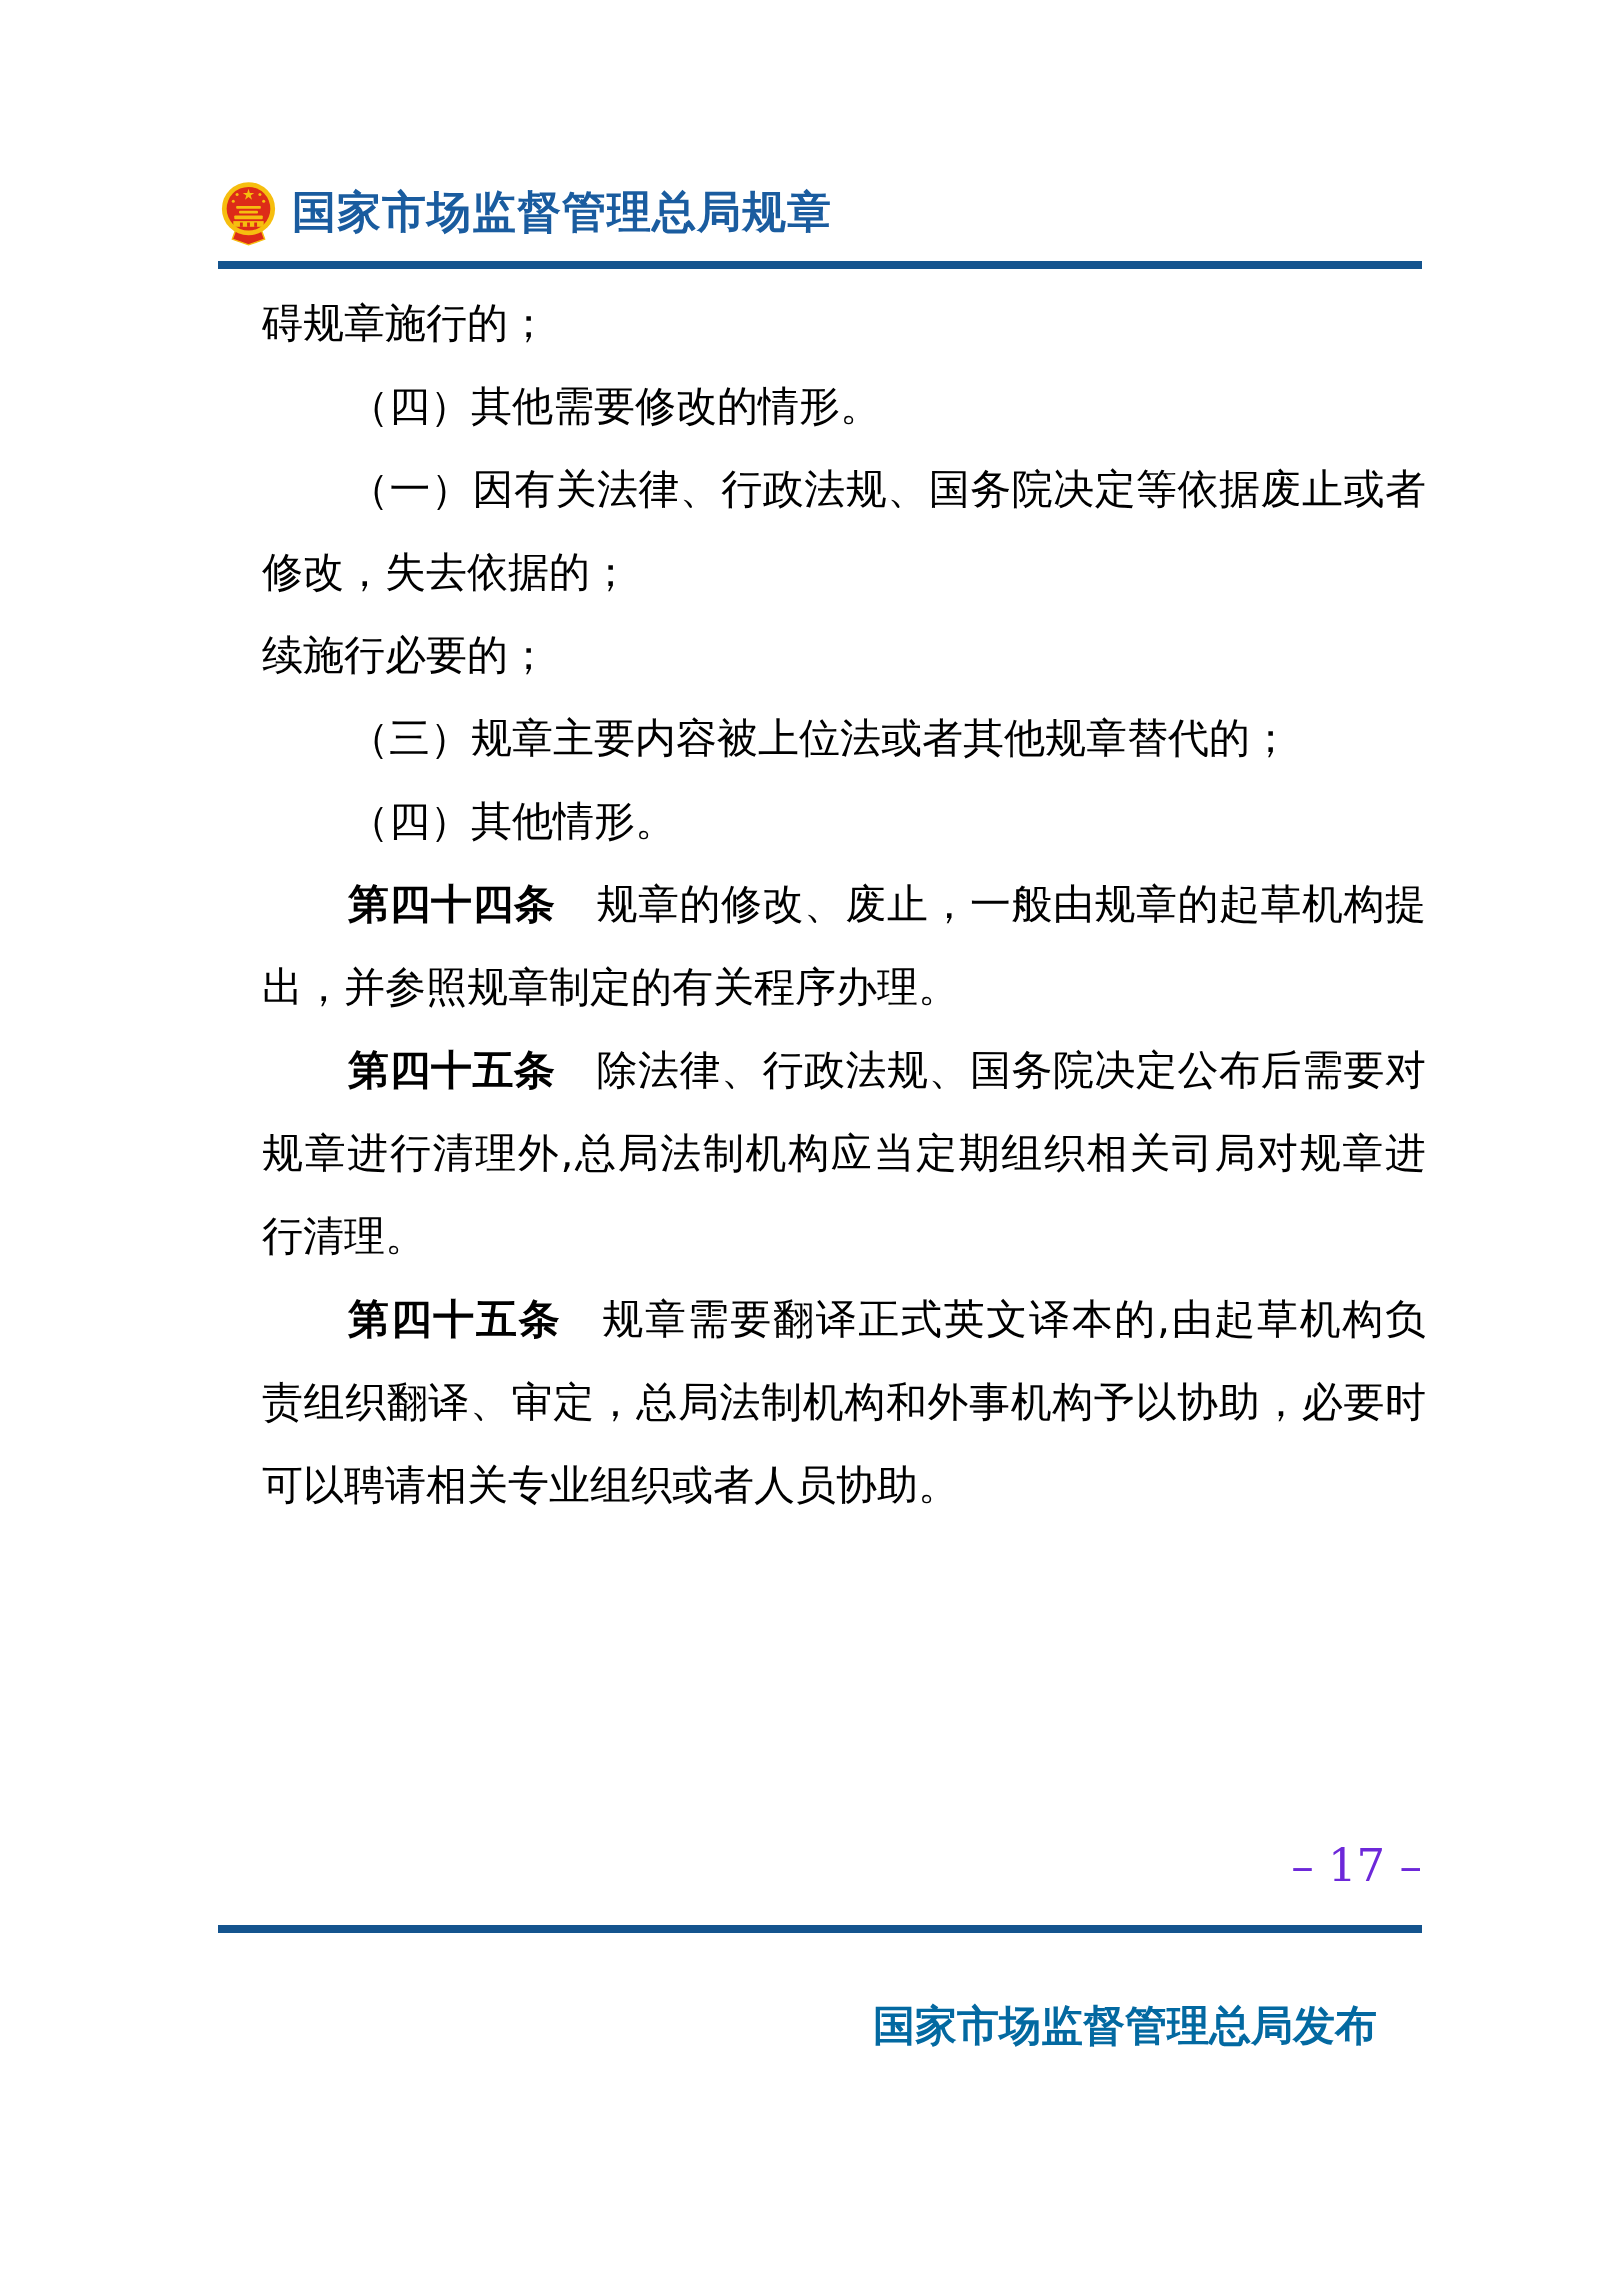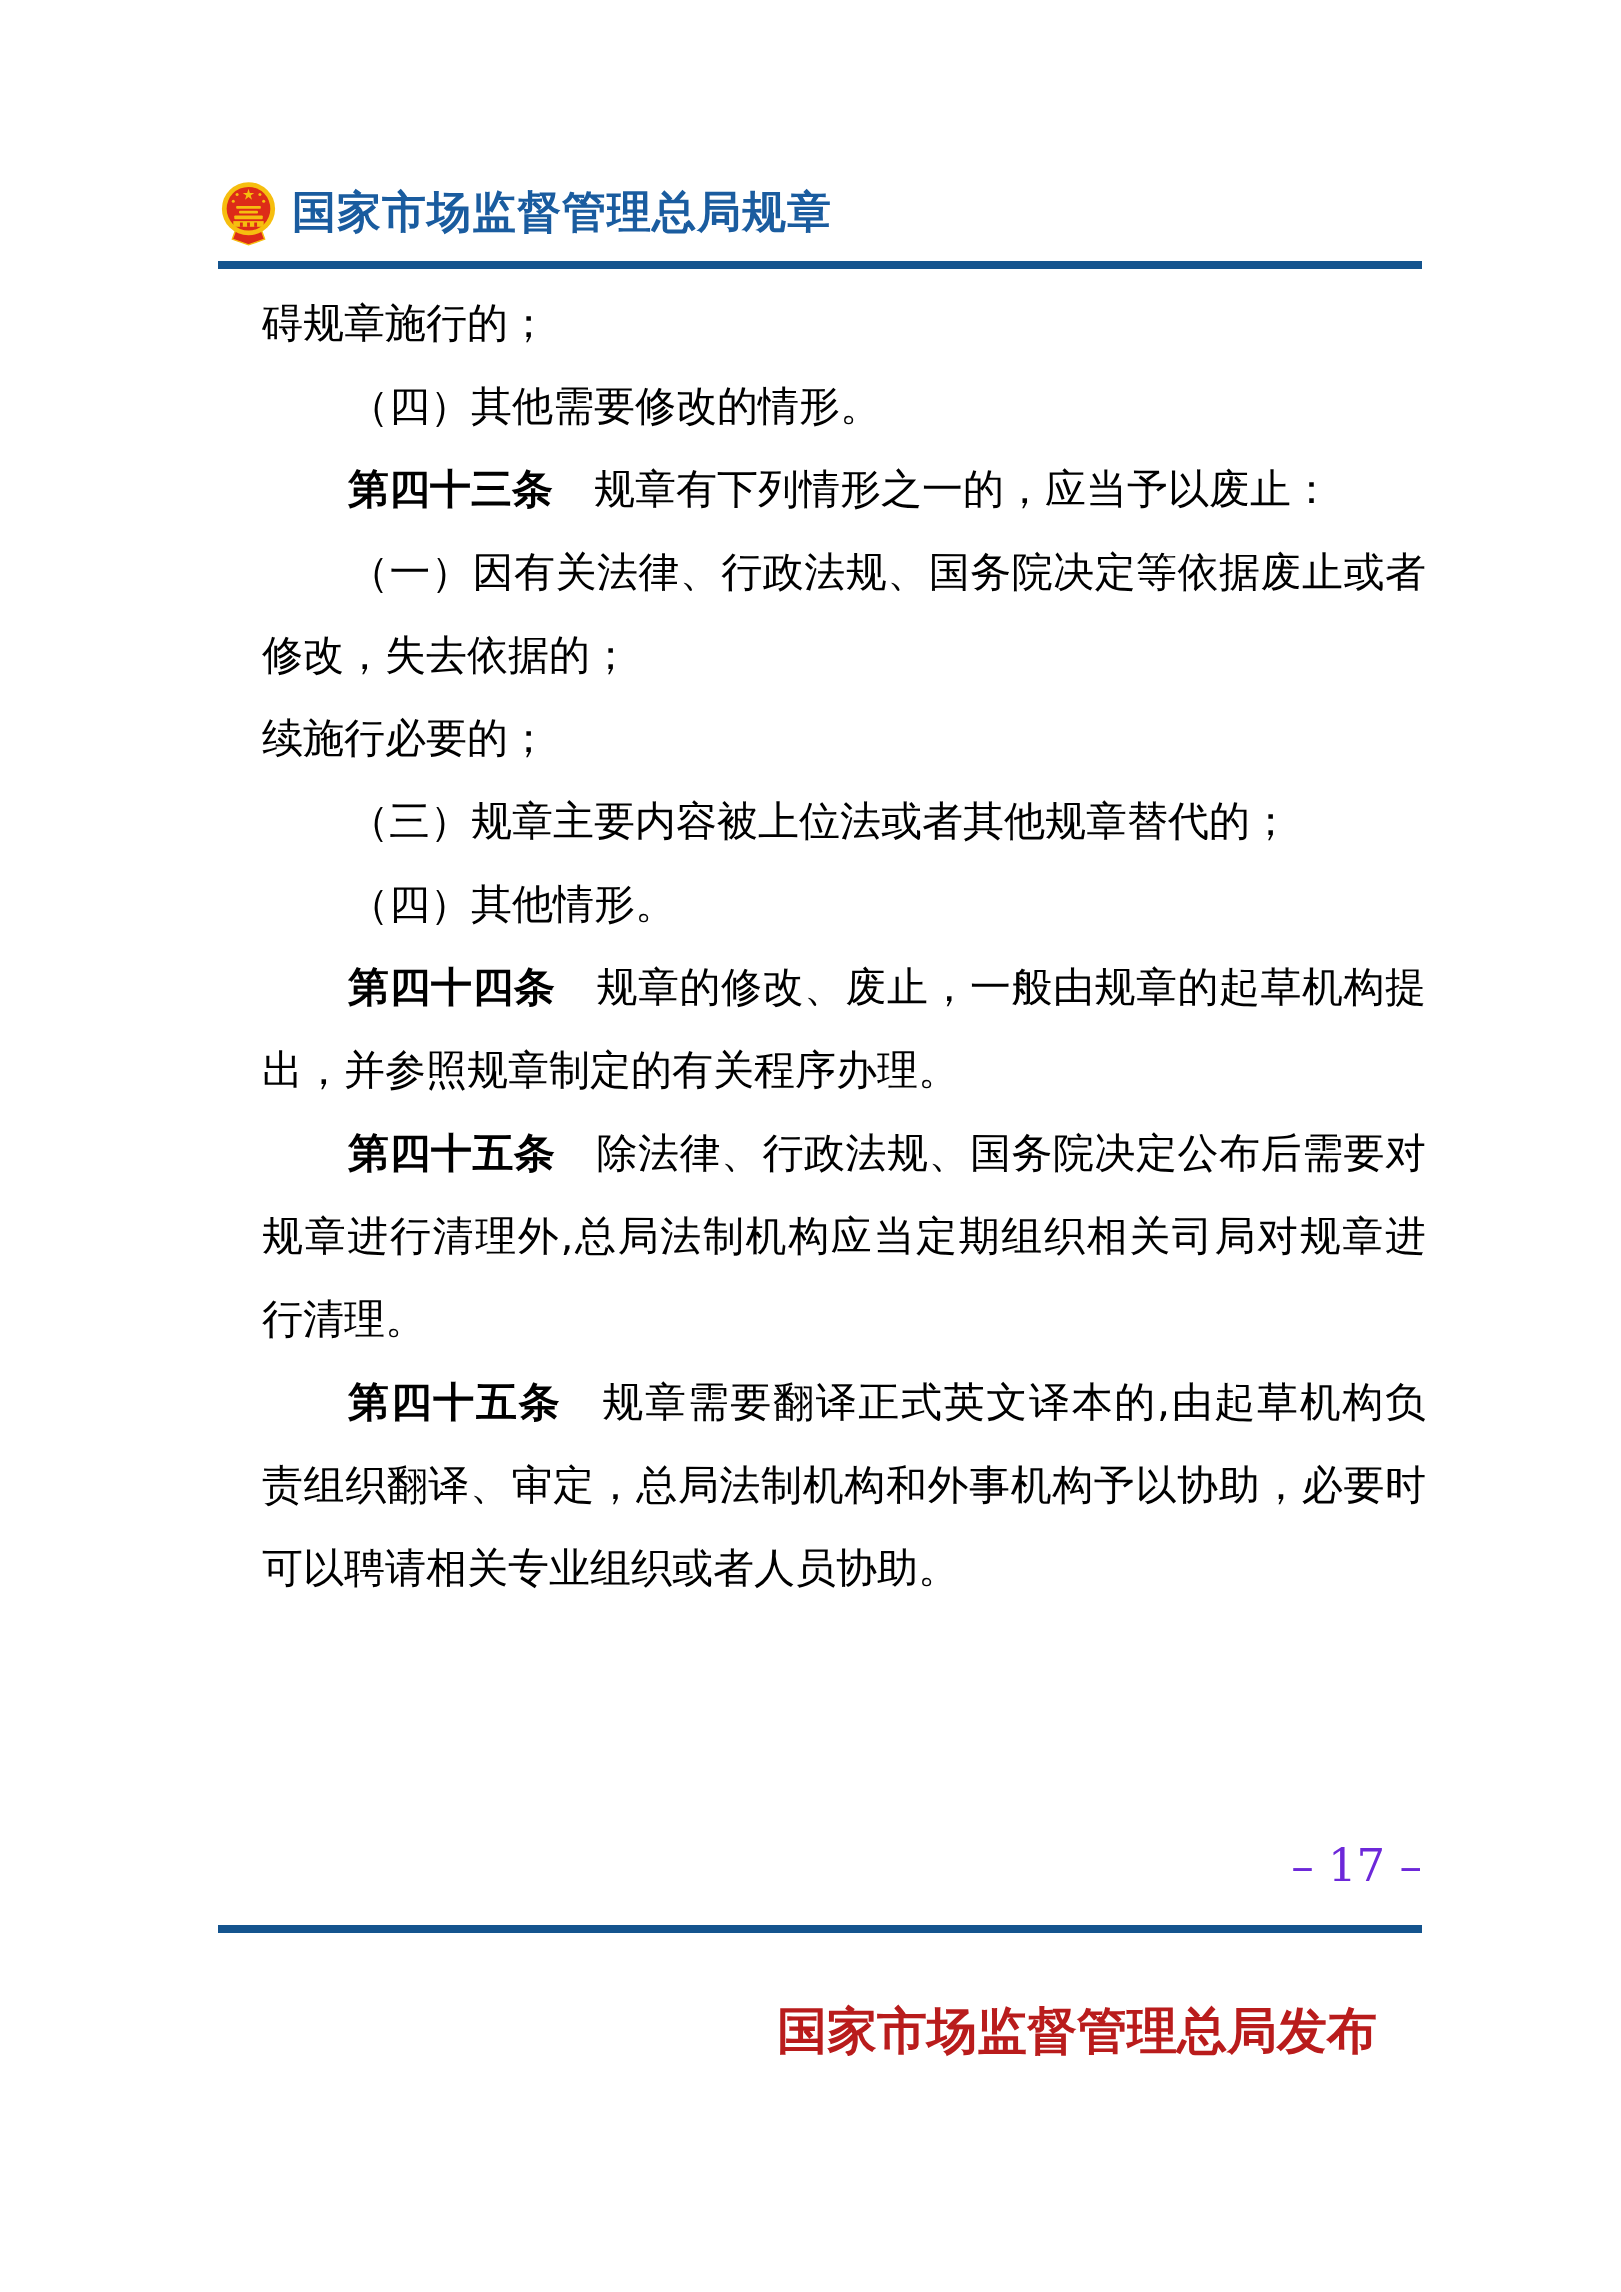--- a/index.html
+++ b/index.html
@@ -31,21 +31,21 @@
   .pageno{
     position:absolute;top:1839px;left:218px;width:1204px;
     text-align:right;
     font-family:"DejaVu Serif",serif;
     font-size:45px;color:#6d28d9;white-space:nowrap;
   }
   .ftr-rule{position:absolute;left:218px;top:1925px;width:1204px;height:7.8px;background:#14548E;}
   .ftr-text{
     position:absolute;top:1998px;left:218px;width:1159px;
     text-align:right;
-    font-size:50px;font-weight:bold;color:#b91c1c;
+    font-size:42px;font-weight:bold;color:#0369a1;
     letter-spacing:0px;white-space:nowrap;
   }
 </style>
 </head>
 <body>
 
 <div class="page">
 
   <div class="hdr-emblem">
     <svg viewBox="0 0 60 68" width="57" height="65" aria-hidden="true">
@@ -71,21 +71,20 @@
       <rect x="28.5" y="43.5" width="3" height="4.5" fill="#DD2B18"></rect>
       <rect x="36" y="43.5" width="3" height="4.5" fill="#DD2B18"></rect>
     </svg>
   </div>
   <div class="hdr-title">国家市场监督管理总局规章</div>
   <div class="hdr-rule"></div>
 
   <div class="body-text">
     <div class="ln"><span>碍规章施行的；</span></div>
     <div class="ln ind"><span>（四）其他需要修改的情形。</span></div>
-    <div class="ln ind"><span class="art">第四十三条</span><span>规章有下列情形之一的，应当予以废止：</span></div>
     <div class="ln ind j"><span>（一）因有关法律、行政法规、国务院决定等依据废止或者</span></div>
     <div class="ln"><span>修改，失去依据的；</span></div>
     <div class="ln"><span>续施行必要的；</span></div>
     <div class="ln ind"><span>（三）规章主要内容被上位法或者其他规章替代的；</span></div>
     <div class="ln ind"><span>（四）其他情形。</span></div>
     <div class="ln ind j"><span class="art">第四十四条</span><span>规章的修改、废止，一般由规章的起草机构提</span></div>
     <div class="ln"><span>出，并参照规章制定的有关程序办理。</span></div>
     <div class="ln ind j"><span class="art">第四十五条</span><span>除法律、行政法规、国务院决定公布后需要对</span></div>
     <div class="ln j"><span>规章进行清理外,总局法制机构应当定期组织相关司局对规章进</span></div>
     <div class="ln"><span>行清理。</span></div>

